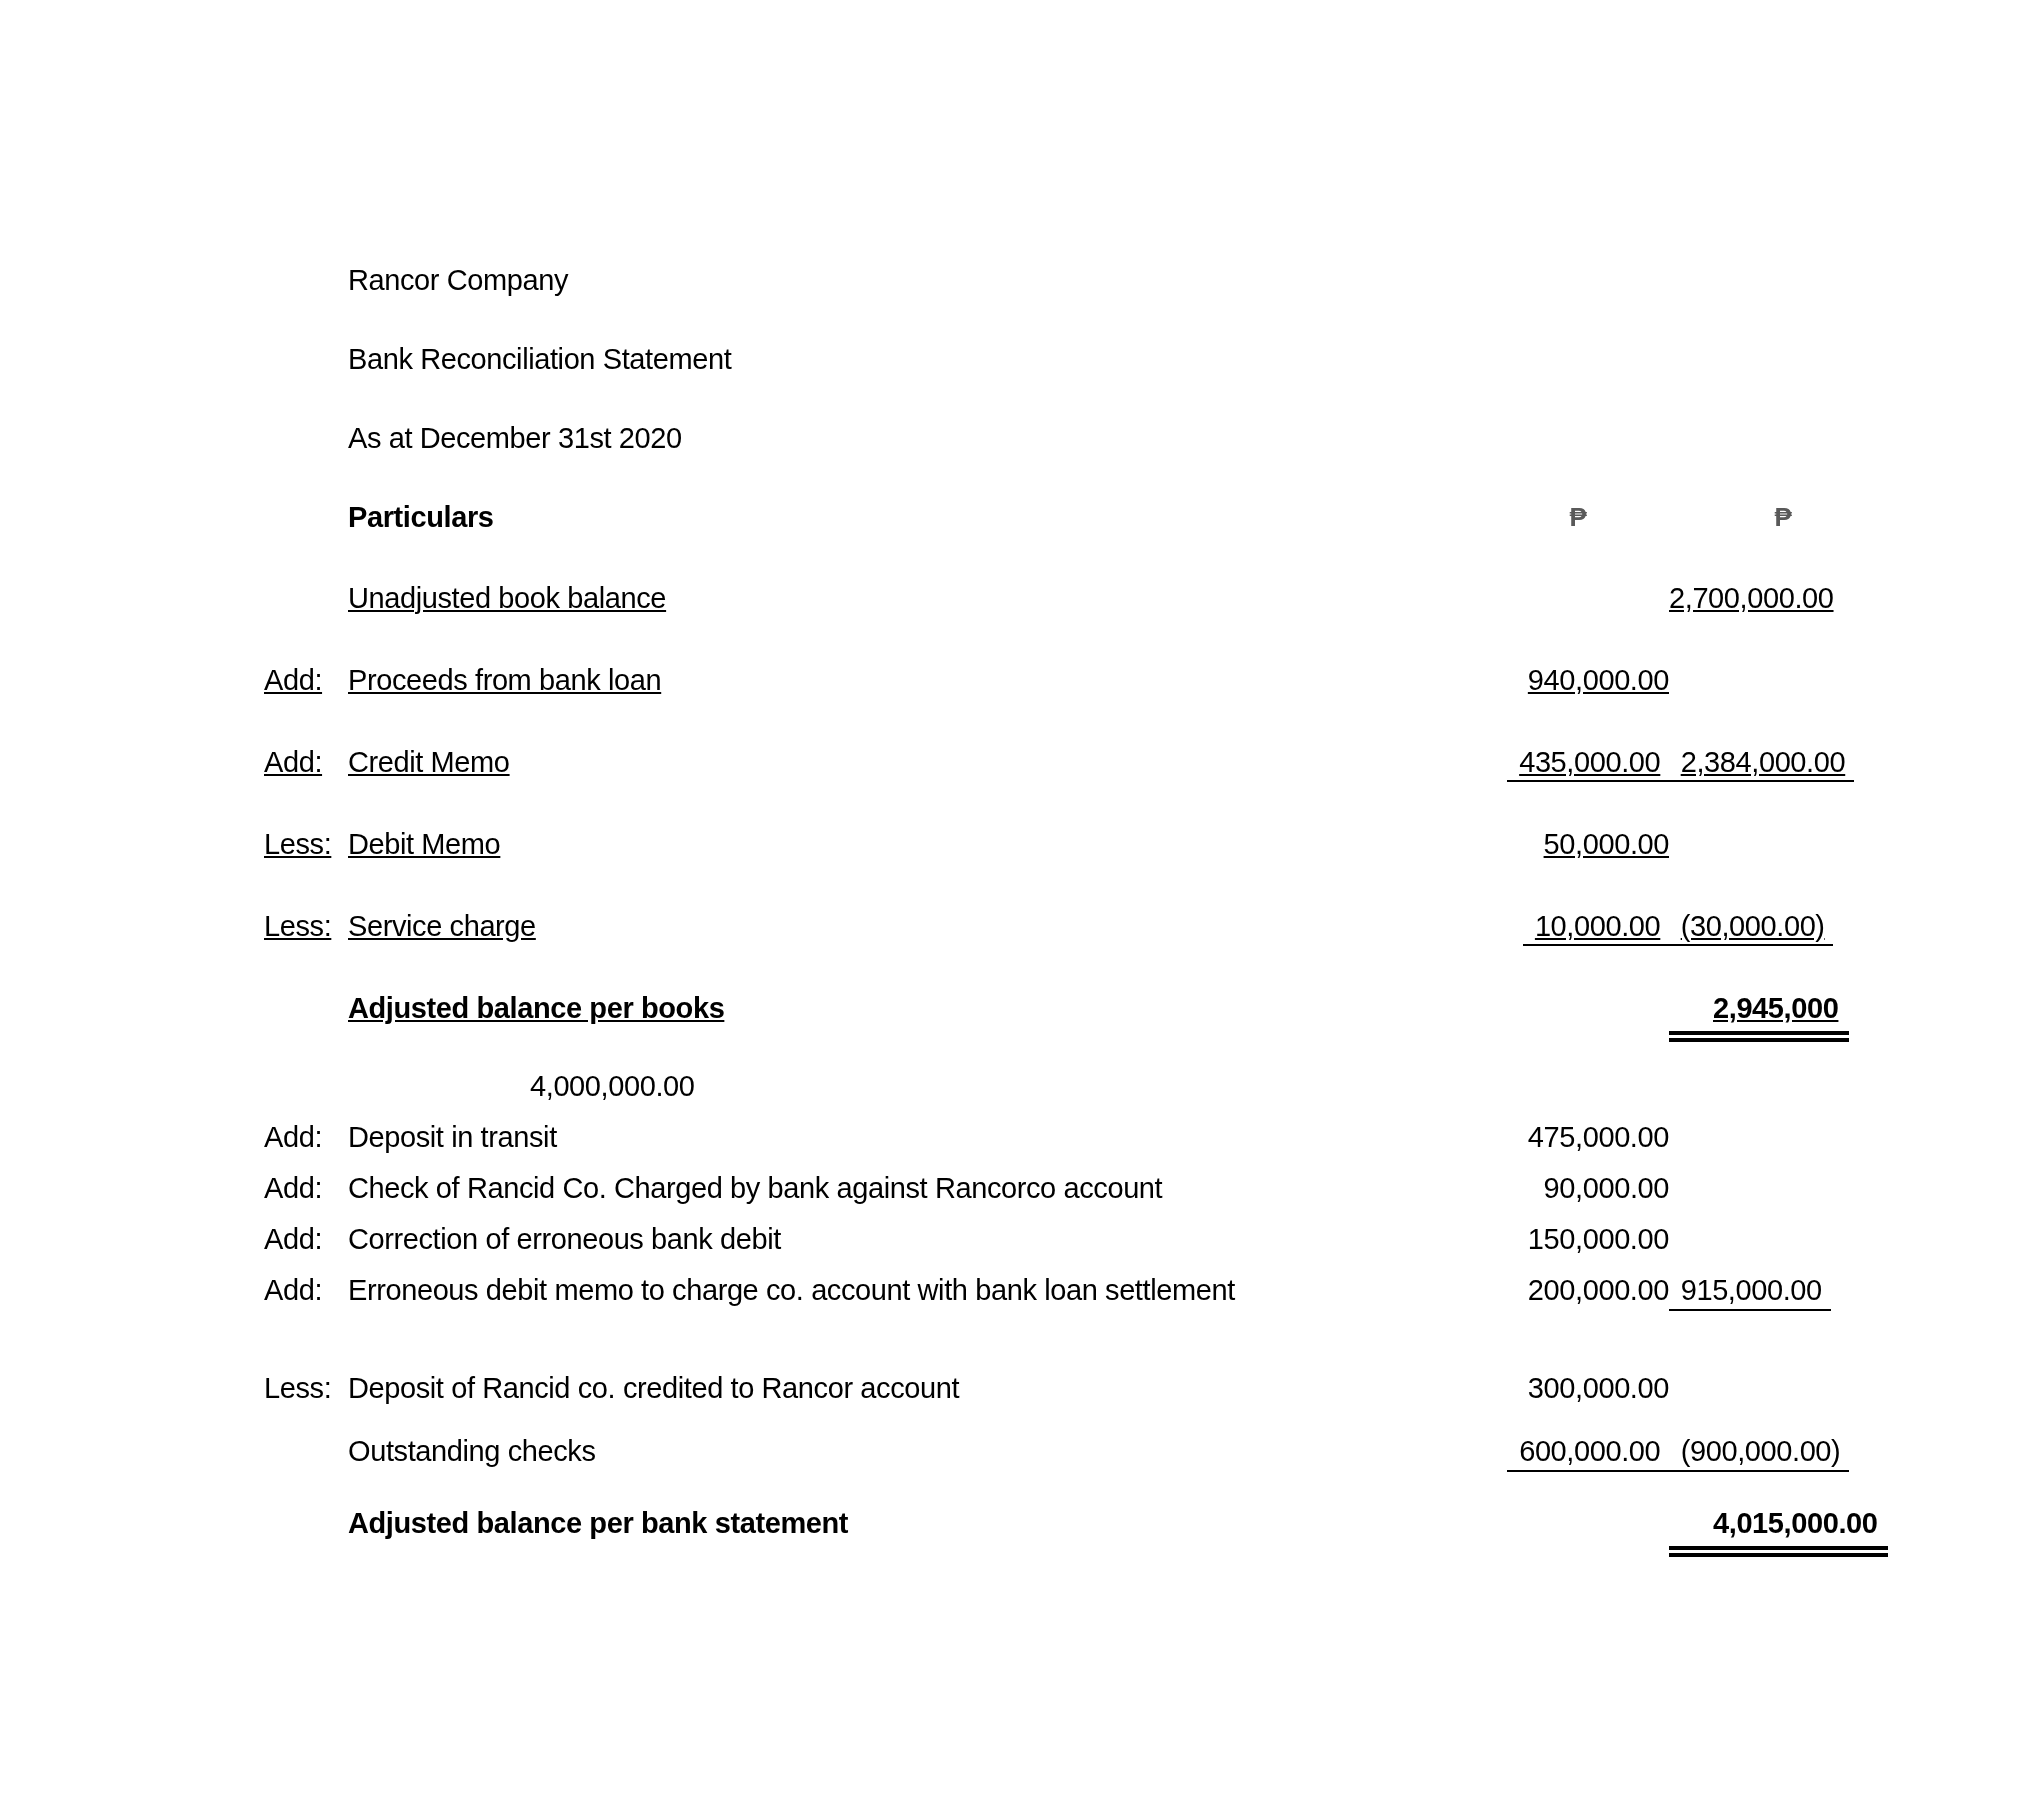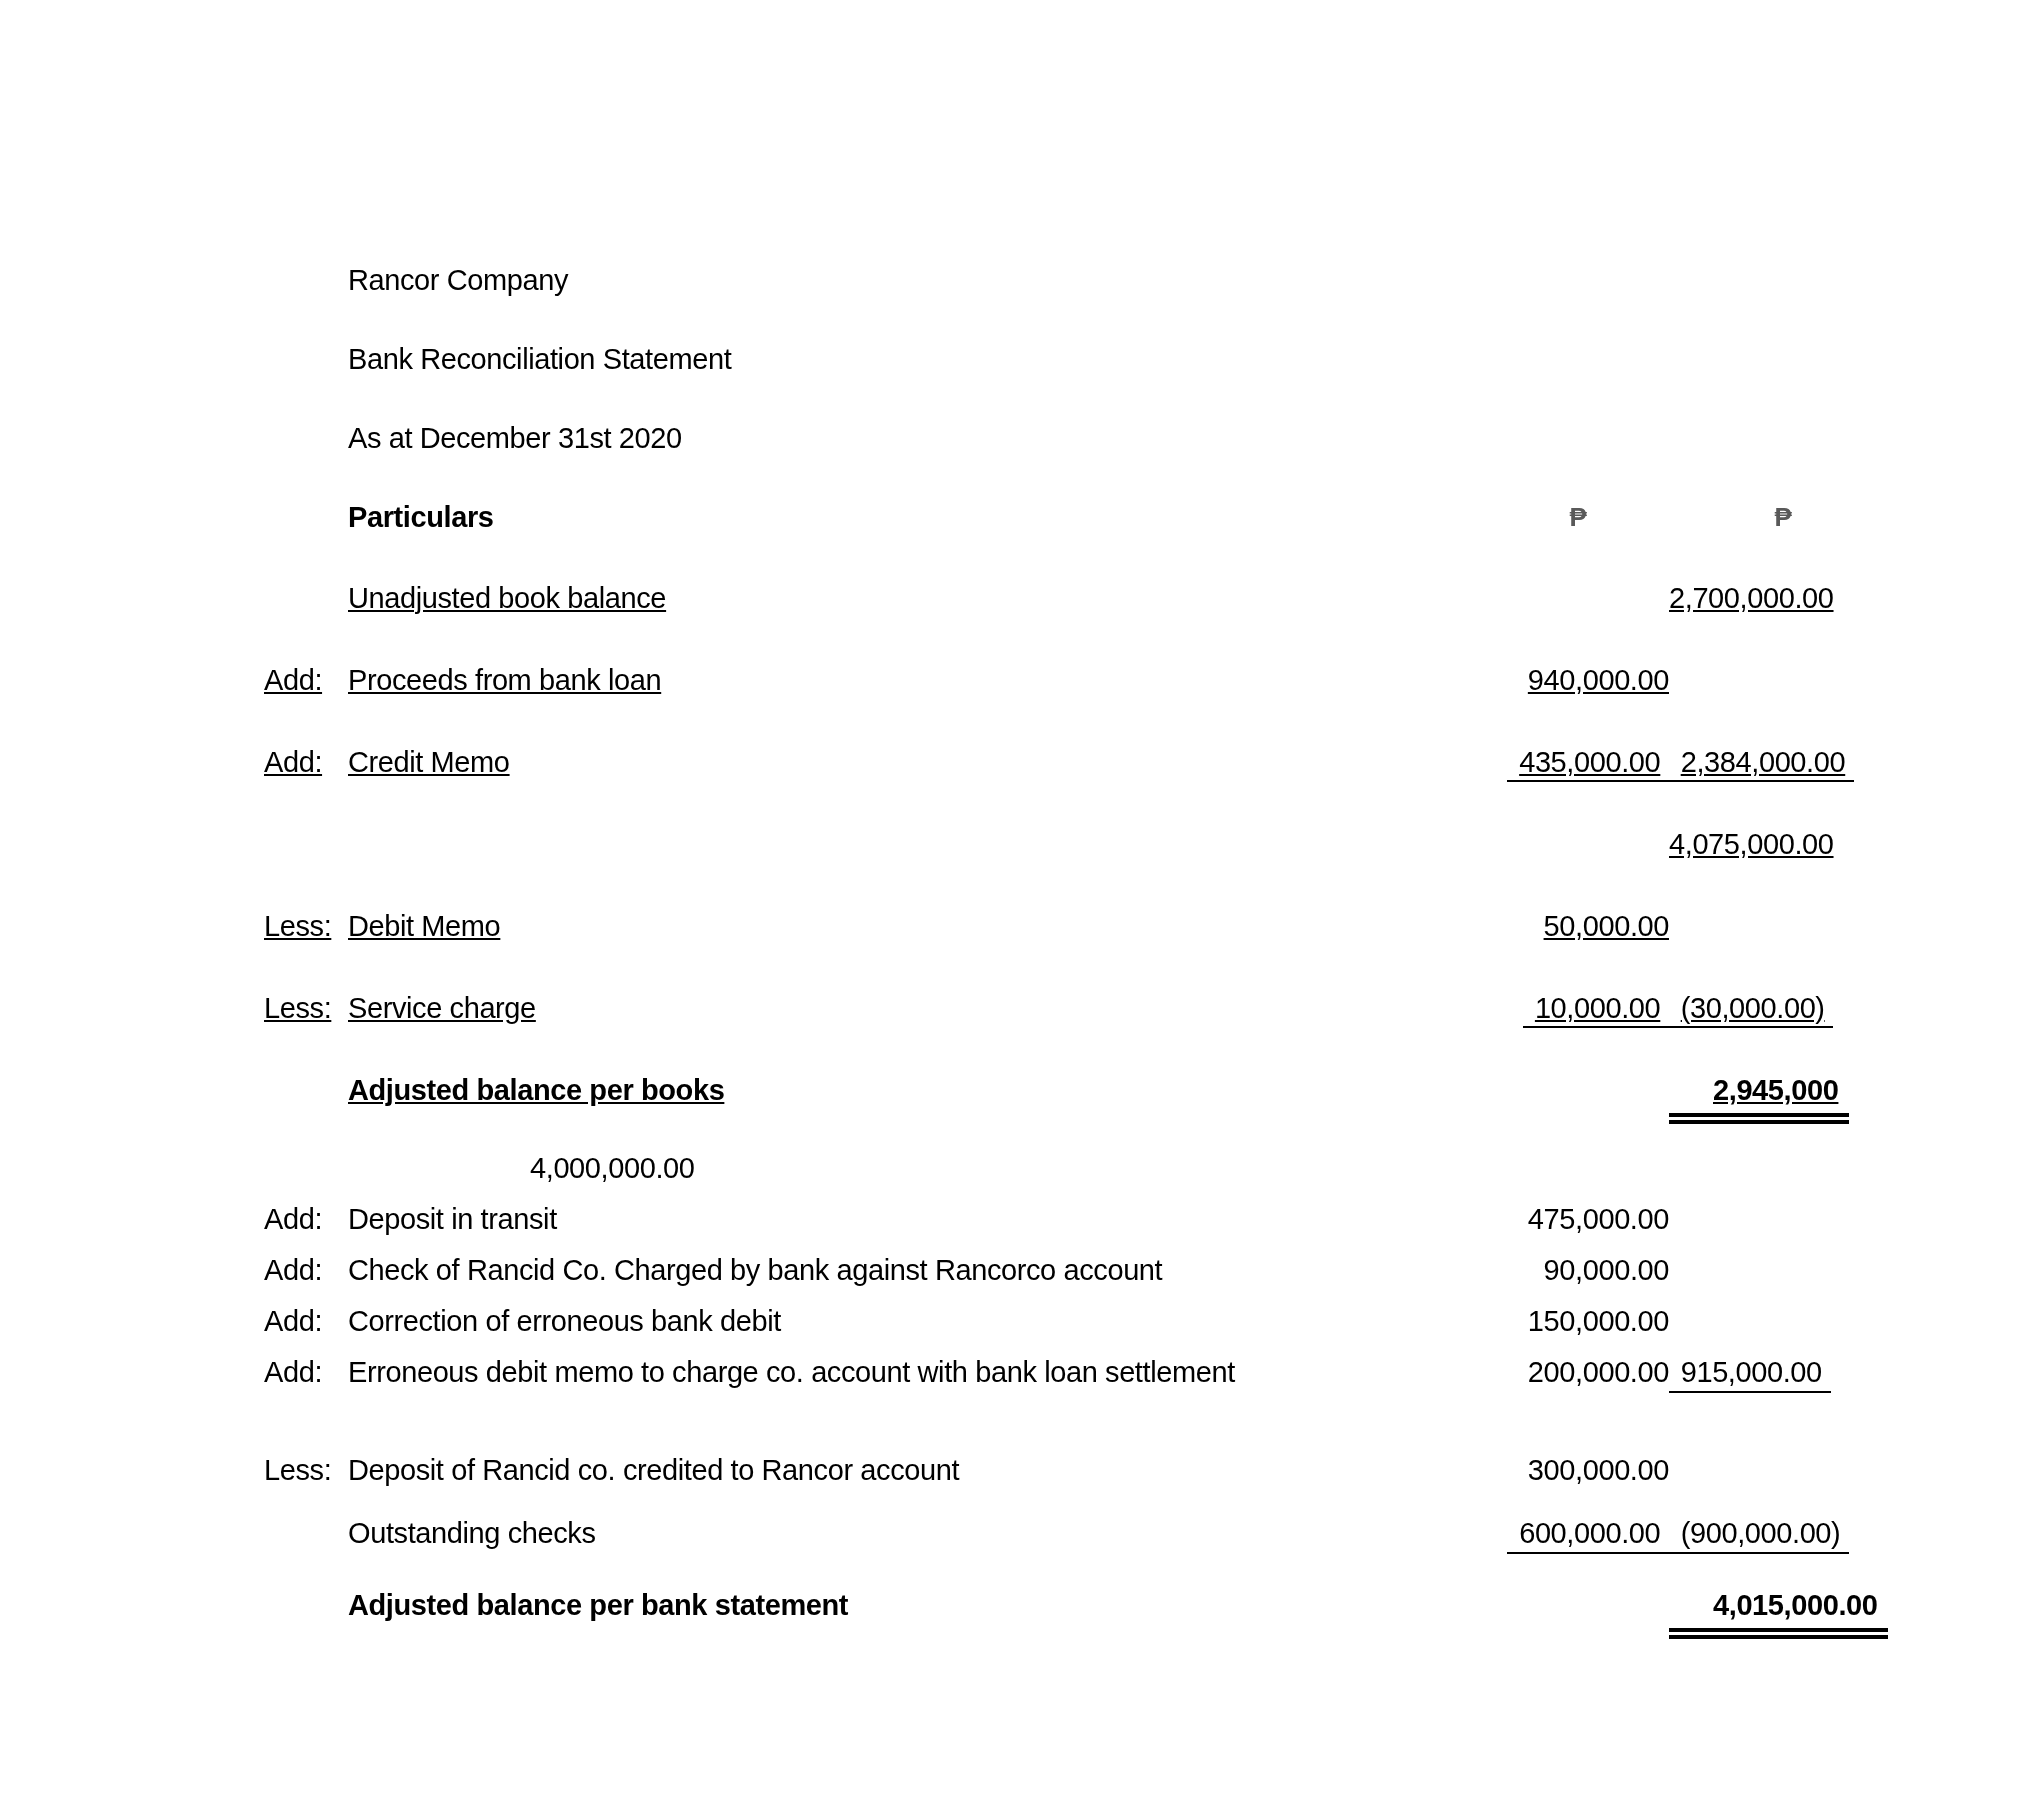--- a/index.html
+++ b/index.html
@@ -59,26 +59,20 @@
     <span class="lbl">Add:</span>
     <span class="part">Proceeds from bank loan</span>
     <span class="a1">940,000.00</span>
     <span class="a2"></span>
   </div>
   <div class="row secA">
     <span class="lbl">Add:</span>
     <span class="part">Credit Memo</span>
     <span class="a1"><span class="u">435,000.00</span></span>
     <span class="a2"><span class="u">2,384,000.00</span></span>
-  </div>
-  <div class="row secA">
-    <span class="lbl"></span>
-    <span class="part"></span>
-    <span class="a1"></span>
-    <span class="a2">4,075,000.00</span>
   </div>
   <div class="row secA">
     <span class="lbl">Less:</span>
     <span class="part">Debit Memo</span>
     <span class="a1">50,000.00</span>
     <span class="a2"></span>
   </div>
   <div class="row secA">
     <span class="lbl">Less:</span>
     <span class="part">Service charge</span>

